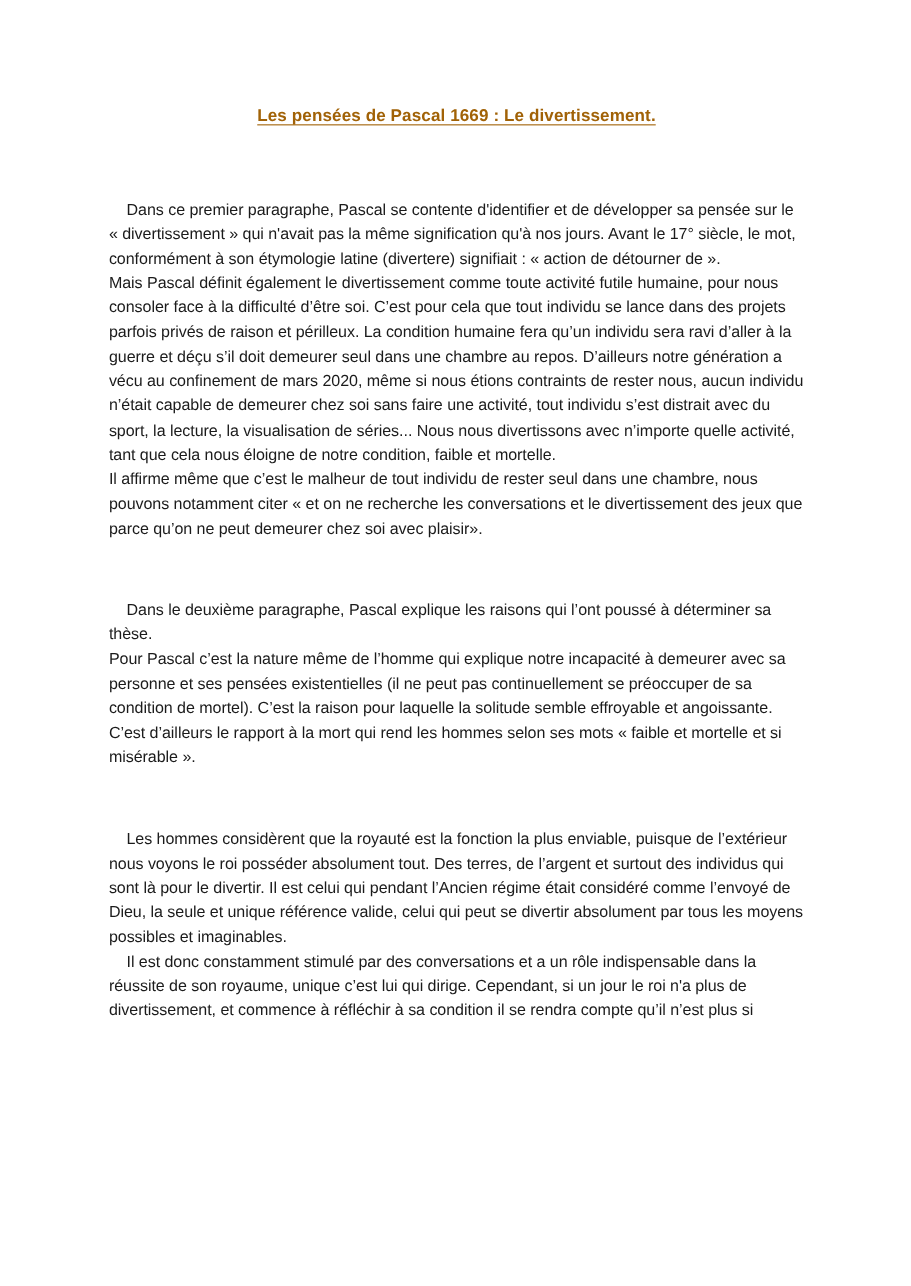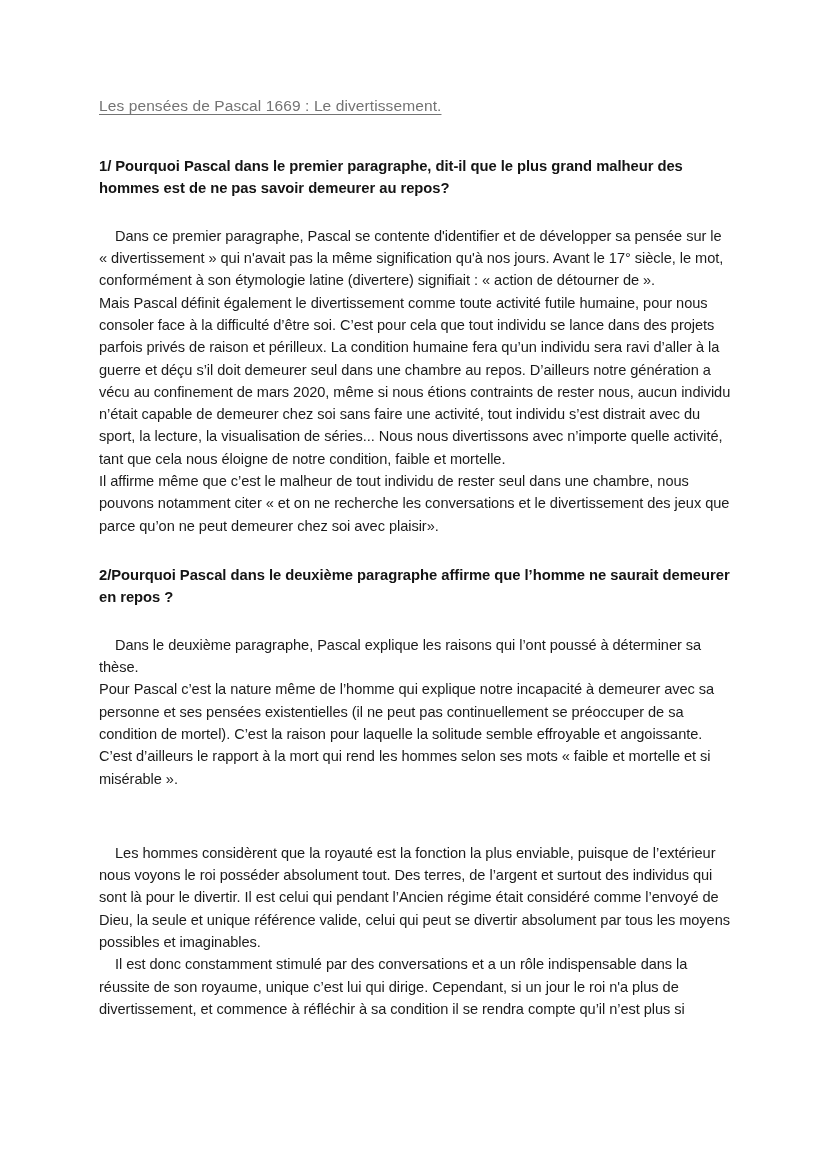--- a/index.html
+++ b/index.html
@@ -26,28 +26,29 @@
   }
 
   .content {
     position: absolute;
     left: 99px;
     top: 96px;
     width: 632px;
   }
 
   .doc-title {
+    text-align: center;
     font-size: 15.5px;
-    font-weight: normal;
+    font-weight: bold;
     text-decoration: underline;
     text-underline-offset: 3px;
     letter-spacing: 0.1px;
     margin: 0 0 0 0;
     line-height: 20px;
-    color: #737373;
+    color: #a16207;
   }
 
   .q-heading {
     font-size: 14.8px;
     font-weight: bold;
     line-height: 22.4px;
     color: #141414;
     margin: 0;
     letter-spacing: -0.05px;
   }
@@ -80,35 +81,33 @@
 <body>
 
 <div class="page">
   <div class="content">
 
     <h1 class="doc-title">Les pensées de Pascal 1669 : Le divertissement.</h1>
 
     <div class="gap-title-q1"></div>
 
     <div class="block">
-      <p class="q-heading">1/ Pourquoi Pascal dans le premier paragraphe, dit-il que le plus grand malheur des hommes est de ne pas savoir demeurer au repos?</p>
 
       <div class="gap-q1-p1"></div>
 
       <p class="para indent"><span>Dans ce premier paragraphe, Pascal se contente d'identifier et de développer sa pensée sur le « divertissement » qui n'avait pas la même signification qu'à nos jours. Avant le 17° siècle, le mot, conformément à son étymologie latine (divertere) signifiait : </span><span class="it">« action de détourner de »</span><span>.</span></p>
 
       <p class="para">Mais Pascal définit également le divertissement comme toute activité futile humaine, pour nous consoler face à la difficulté d’être soi. C’est pour cela que tout individu se lance dans des projets parfois privés de raison et périlleux. La condition humaine fera qu’un individu sera ravi d’aller à la guerre et déçu s’il doit demeurer seul dans une chambre au repos. D’ailleurs notre génération a vécu au confinement de mars 2020, même si nous étions contraints de rester nous, aucun individu n’était capable de demeurer chez soi sans faire une activité, tout individu s’est distrait avec du sport, la lecture, la visualisation de séries... Nous nous divertissons avec n’importe quelle activité, tant que cela nous éloigne de notre condition, faible et mortelle.</p>
 
       <p class="para"><span>Il affirme même que c’est le malheur de tout individu de rester seul dans une chambre, nous pouvons notamment citer « </span><span class="it">et on ne recherche les conversations et le divertissement des jeux que parce qu’on ne peut demeurer chez soi avec plaisir»</span><span>.</span></p>
     </div>
 
     <div class="gap-p1-q2"></div>
 
     <div class="block">
-      <p class="q-heading">2/Pourquoi Pascal dans le deuxième paragraphe affirme que l’homme ne saurait demeurer en repos ?</p>
 
       <div class="gap-q2-p2"></div>
 
       <p class="para indent">Dans le deuxième paragraphe, Pascal explique les raisons qui l’ont poussé à déterminer sa thèse.</p>
 
       <p class="para"><span>Pour Pascal c’est la nature même de l’homme qui explique notre incapacité à demeurer avec sa personne et ses pensées existentielles (il ne peut pas continuellement se préoccuper de sa condition de mortel). C’est la raison pour laquelle la solitude semble effroyable et angoissante. C’est d’ailleurs le rapport à la mort qui rend les hommes selon ses mots « </span><span class="it">faible et mortelle et si misérable</span><span> ».</span></p>
 
     </div>
 
     <div class="gap-p2-q3"></div>

